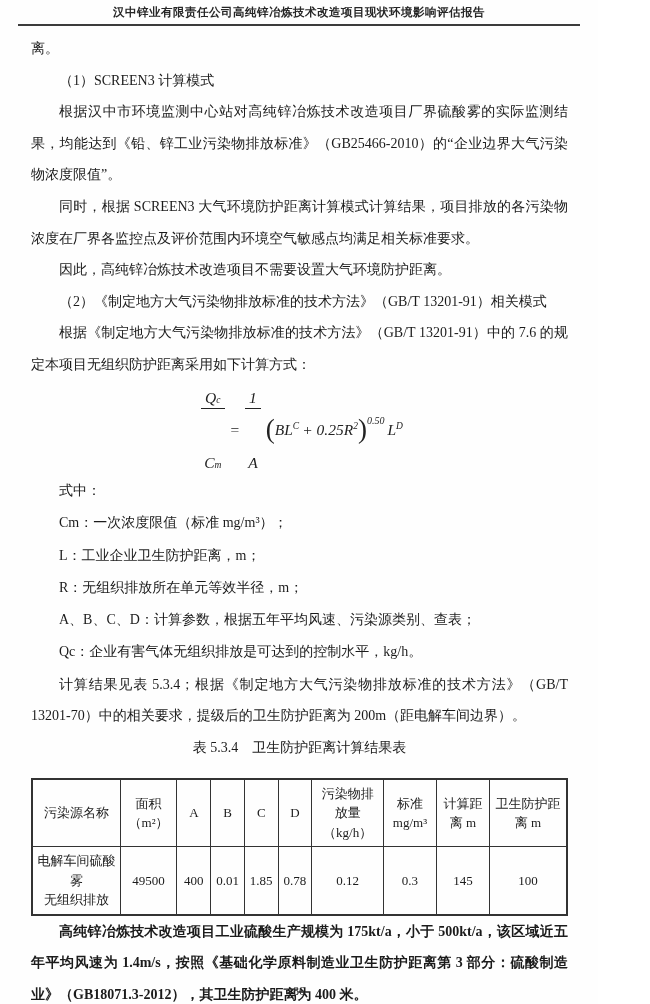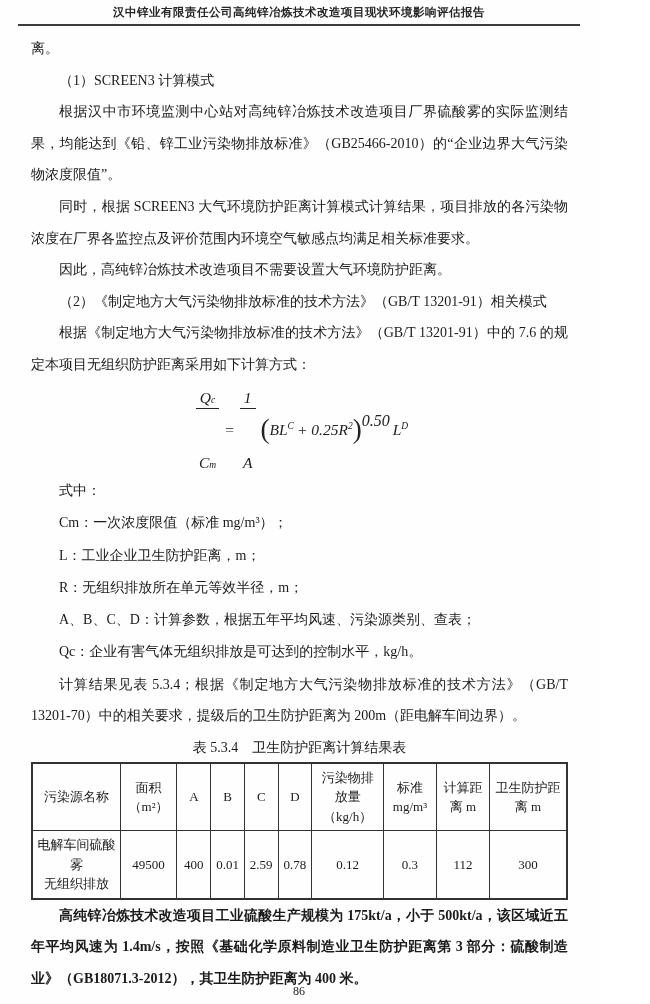--- a/index.html
+++ b/index.html
@@ -19,26 +19,26 @@
   .formula-wrap {
     display:flex; justify-content:center; align-items:center;
     margin:7px 0 3px; font-size:15.5px; font-style:italic; line-height:1.25; color:#222;
   }
   .frac { display:inline-flex; flex-direction:column; align-items:center; margin:0 5px;gap:43px; }
   .frac .top { border-bottom:1.3px solid #222; padding:0 4px 1px; }
   .frac .bot { padding-top:1px; }
   .sub { font-size:9.5px; }
   .sup { font-size:9.5px; vertical-align:super; }
   .paren { font-size:27px; font-style:normal; font-weight:400; line-height:1; }
-  .outer-sup { font-size:16px; position:relative; top:-9px; }
+  .outer-sup { font-size:10px; position:relative; top:-9px; }
   .fgap { width:3px; display:inline-block; }
   
   .def { text-indent:2em; line-height:32.2px; margin:0; }
   
-  .tbl-caption { text-align:center; font-size:14px; line-height:1.3; margin:7px 0 5px; }
+  .tbl-caption { text-align:center; font-size:14px; line-height:1.3; margin:7px 0 21px; }
   table.res { width:100%; border-collapse:collapse; border:2px solid #333; font-size:13px; table-layout:fixed; }
   table.res th, table.res td {
     border:1px solid #333; text-align:center; vertical-align:middle;
     padding:4px 1px; font-weight:normal; white-space:pre-line; line-height:1.5; text-indent:0;
   }
   .after-table { margin-top:13px;font-weight:bold; }
   .footer {
     position:absolute; bottom:5px; left:0; width:100%;
     text-align:center; font-size:12px; color:#222;
   }
@@ -123,26 +123,26 @@
 离 m</th>
         <th>卫生防护距
 离 m</th>
       </tr>
       <tr>
         <td>电解车间硫酸雾
 无组织排放</td>
         <td>49500</td>
         <td>400</td>
         <td>0.01</td>
-        <td>2.59</td>
+        <td>1.85</td>
         <td>0.78</td>
         <td>0.12</td>
         <td>0.3</td>
-        <td>112</td>
-        <td>300</td>
+        <td>145</td>
+        <td>100</td>
       </tr>
     </tbody>
       </table>
 
     <p class="para indent after-table">高纯锌冶炼技术改造项目工业硫酸生产规模为 175kt/a，小于 500kt/a，该区域近五年平均风速为 1.4m/s，按照《基础化学原料制造业卫生防护距离第 3 部分：硫酸制造业》（GB18071.3-2012），其卫生防护距离为 400 米。</p>
 
   </div>
 
   <div class="footer">
     <span>86</span>

